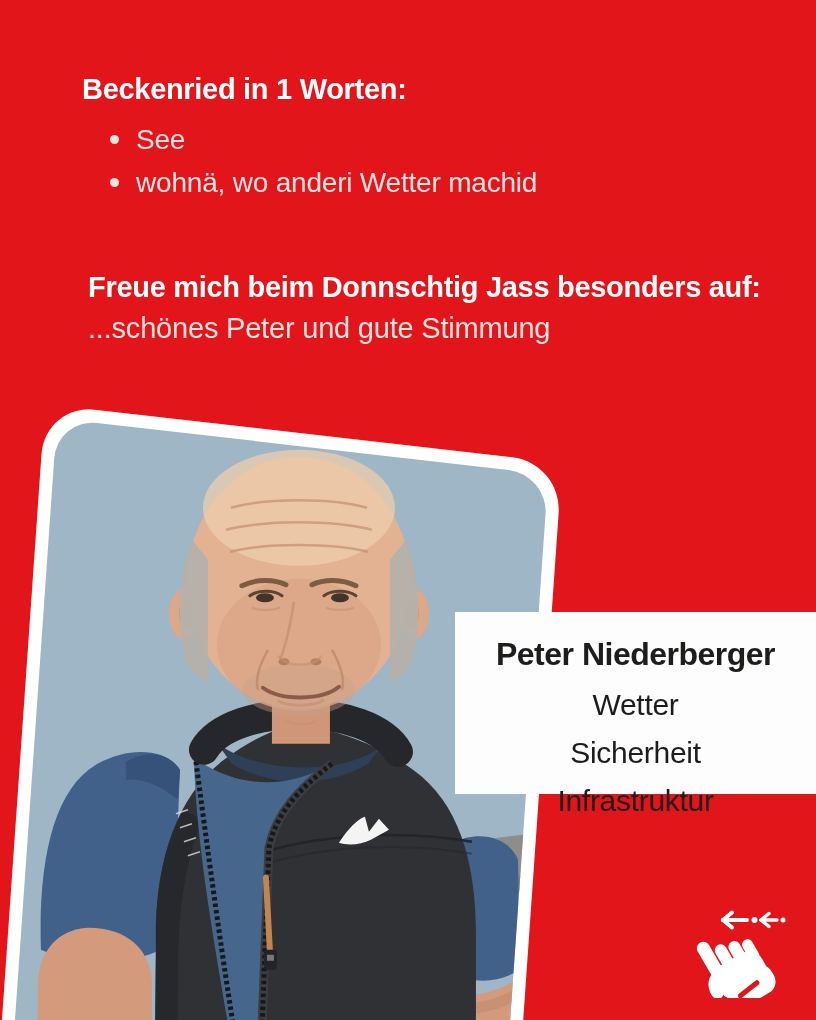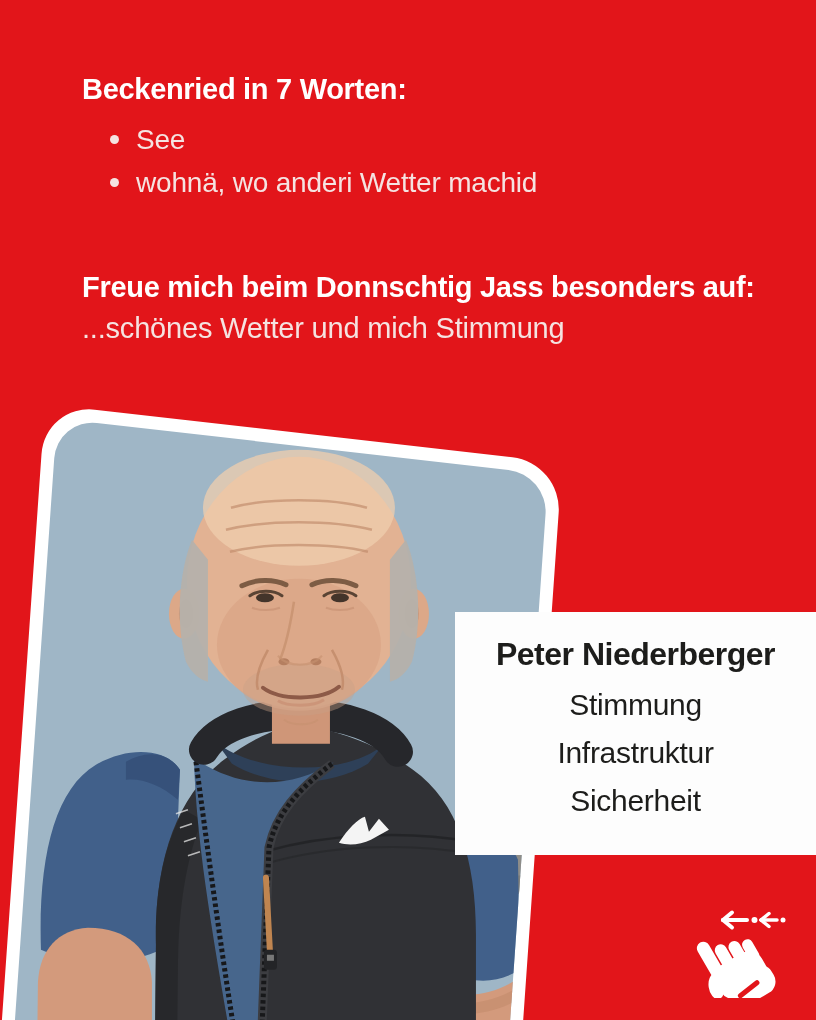--- a/index.html
+++ b/index.html
@@ -18,21 +18,21 @@
   }
   .bullets{list-style:none;margin:12px 4px 0 0;padding:0;}
   .bullets li{
     display:flex;align-items:center;
     height:43px;font-size:28px;color:#f5e3e1;letter-spacing:-0.2px;
   }
   .bullets .dot{
     width:9px;height:9px;border-radius:50%;
     background:#f5e3e1;margin:0 17px 0 28px;flex:none;
   }
-  .jass{position:absolute;left:82px;top:270px;}
+  .jass{position:absolute;left:88px;top:270px;}
   .jass p{
     margin:5px 0 0 0;font-size:29px;line-height:38px;
     color:#f5e3e1;letter-spacing:-0.2px;
   }
   
   .photo-frame{
     position:absolute;left:45px;top:404px;
     width:520px;height:700px;
     background:#ffffff;border-radius:50px;
     padding:13px;box-sizing:border-box;
@@ -47,21 +47,21 @@
   }
   .portrait{
     position:absolute;left:-33px;top:-25px;
     width:560px;height:760px;
     transform:skewY(-2.5deg) rotate(-4deg);
     transform-origin:0 0;
   }
   
   .card{
     position:absolute;left:455px;top:612px;
-    width:361px;height:243px;
+    width:361px;height:182px;
     background:#fdfdfd;z-index:2;
     display:flex;flex-direction:column;align-items:center;
     box-sizing:border-box;padding-top:23px;
     text-align:center;color:#1d1d1b;
   }
   .card .name{
     margin:0 0 8px 0;font-size:32px;line-height:38px;
     font-weight:700;letter-spacing:-0.5px;
   }
   .card .topic{
@@ -73,36 +73,36 @@
     position:absolute;left:695px;top:898px;
     width:92px;height:100px;z-index:2;
   }
 </style>
 </head>
 <body>
 
 <div class="canvas">
 
   <section class="intro">
-    <h1 class="block-heading">Beckenried in 7 Worten:</h1>
+    <h1 class="block-heading">Beckenried in 1 Worten:</h1>
     <ul class="bullets">
       <li>
         <span class="dot"></span>
         <span>See</span>
       </li>
       <li>
         <span class="dot"></span>
         <span>wohnä, wo anderi Wetter machid</span>
       </li>
     </ul>
   </section>
 
   <section class="jass">
     <h2 class="block-heading">Freue mich beim Donnschtig Jass besonders auf:</h2>
-    <p>...schönes Wetter und mich Stimmung</p>
+    <p>...schönes Peter und gute Stimmung</p>
   </section>
 
   <div class="photo-frame">
     <div class="photo-inner">
       <svg class="portrait" viewBox="0 0 560 760" aria-hidden="true">
 
         <g>
           <rect x="440" y="452" width="110" height="58" fill="#8e8d89" transform="rotate(-7 440 452)"></rect>
           <rect x="440" y="492" width="110" height="16" fill="#7b7a76" transform="rotate(-7 440 452)" opacity="0.7"></rect>
         </g>
@@ -204,23 +204,23 @@
             <path d="M252,311 C262,317 288,317 298,310" stroke="#c98f74" stroke-width="3" fill="none" opacity="0.7"></path>
             <path d="M258,330 C266,336 284,336 292,330" stroke="#c7916f" stroke-width="2" fill="none" opacity="0.6"></path>
           </g>
         </g>
       </svg>
     </div>
   </div>
 
   <div class="card">
     <h3 class="name">Peter Niederberger</h3>
-    <p class="topic">Stimmung</p>
+    <p class="topic">Wetter</p>
+    <p class="topic">Sicherheit</p>
     <p class="topic">Infrastruktur</p>
-    <p class="topic">Sicherheit</p>
   </div>
 
   <svg class="swipe" viewBox="0 0 92 100">
     <g stroke="#ffffff" stroke-width="4" stroke-linecap="round" fill="none">
       <path d="M28,22 L37,14.5"></path>
         <path d="M28,22 L37,29.5"></path>
         <path d="M28,22 H52"></path>
       <path d="M66,22 L74,15.5" stroke-width="3.5"></path>
         <path d="M66,22 L74,28.5" stroke-width="3.5"></path>
         <path d="M66,22 H82" stroke-width="3.5"></path>

